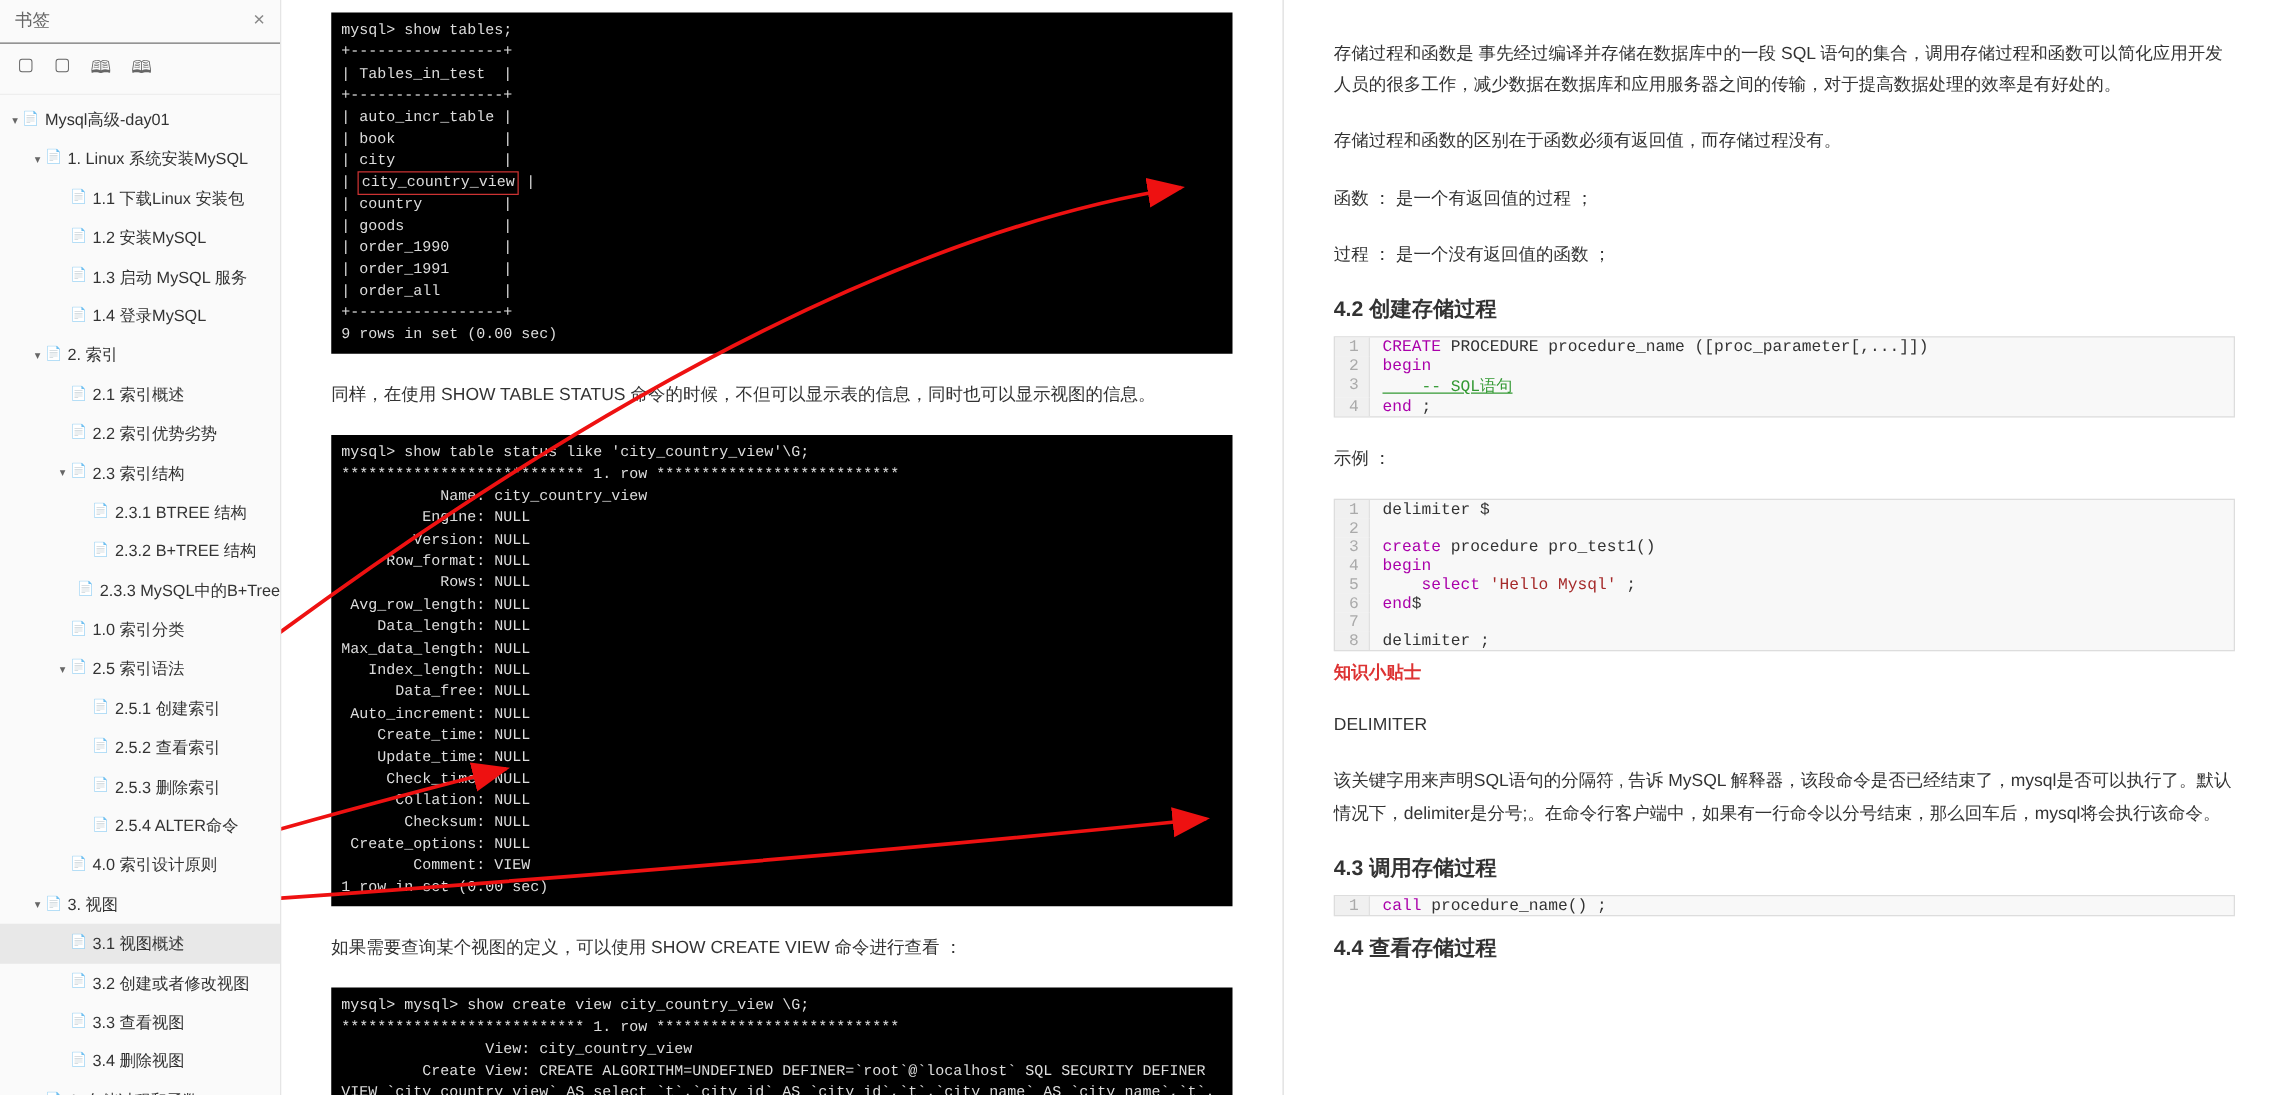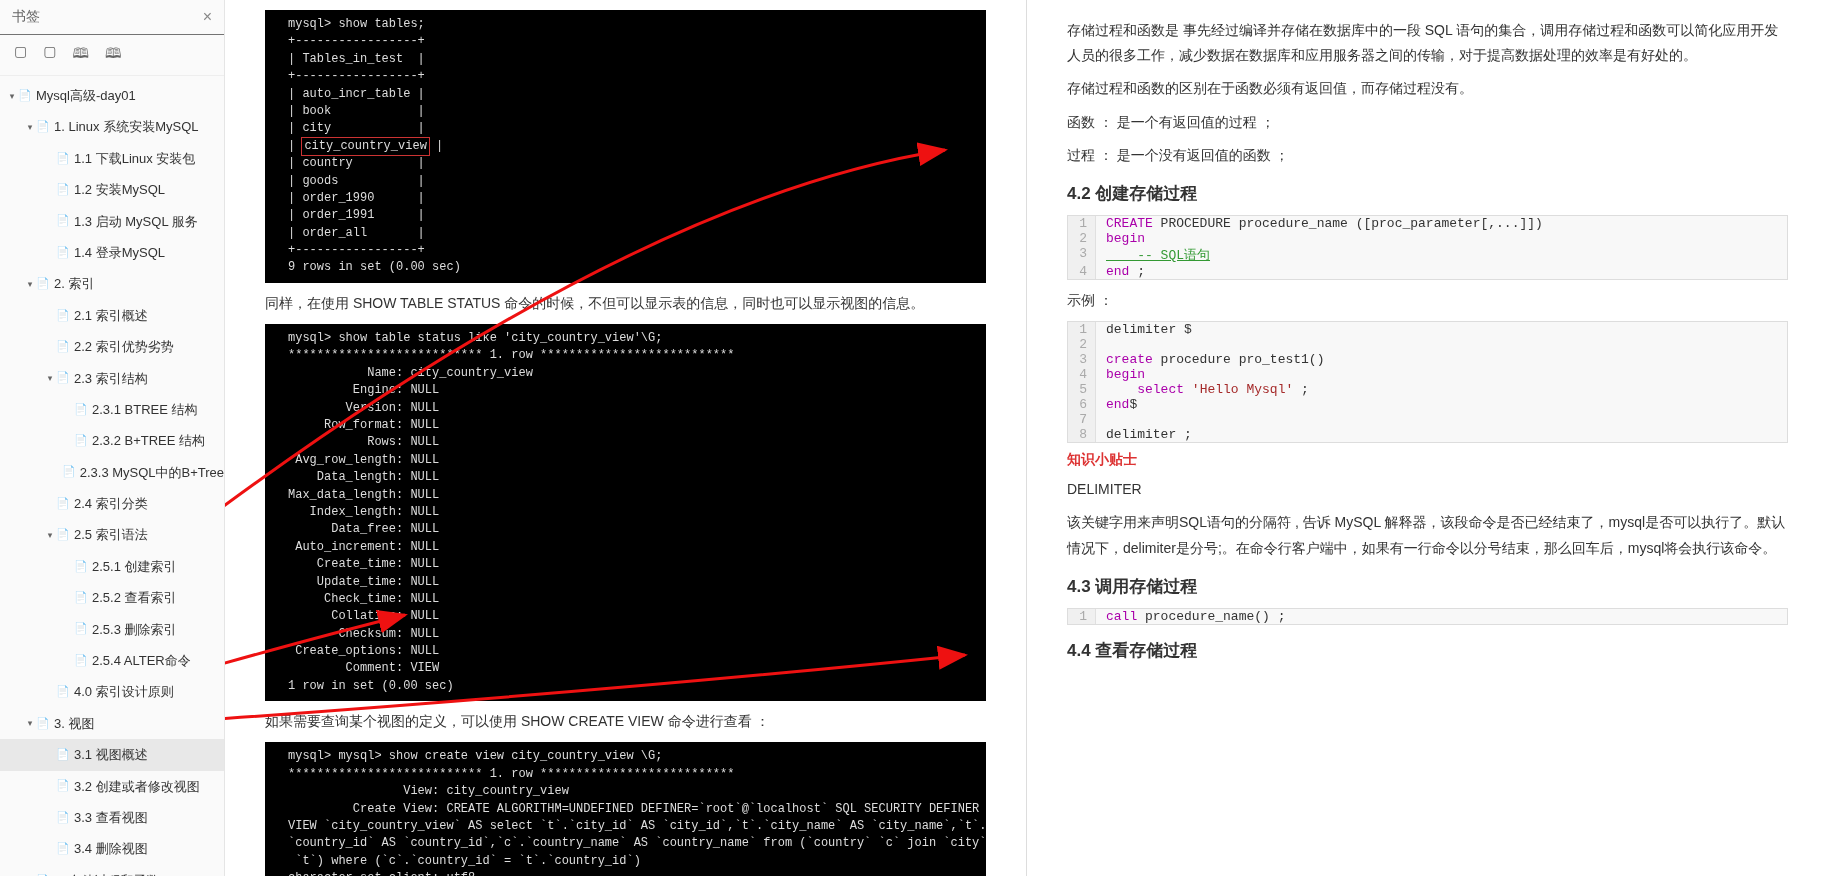--- a/index.html
+++ b/index.html
@@ -79,26 +79,26 @@
     position: relative;
   }
   .col:first-child { border-right: 1px solid #ddd; }
   
   .term {
     background: #000;
     color: #ddd;
     font-family: Consolas, "Courier New", monospace;
     font-size: 12px;
     line-height: 1.45;
-    padding: 6px 23px;
+    padding: 6px 8px;
     white-space: pre;
     overflow: hidden;
   }
   .term .hl-row { display:inline-block; outline:1px solid #c33; padding:0 2px; }
-  .para { margin: 8px 0; line-height: 1.8; font-size: 14px; color: #333; }
+  .para { margin: 20px 0; line-height: 1.8; font-size: 14px; color: #333; }
   h3.section { font-size: 17px; font-weight: bold; margin: 14px 0 10px 0; }
   .codeblock {
     border: 1px solid #ddd;
     background: #f8f8f8;
     font-family: Consolas, "Courier New", monospace;
     font-size: 13px;
     margin: 8px 0;
   }
   .codeblock .line { display: flex; }
   .codeblock .ln {
@@ -199,21 +199,21 @@
         <span>2.3.2 B+TREE 结构</span>
       </div>
       <div class="tree-item depth-3">
         <span class="caret"></span>
         <span class="bm-ico">📄</span>
         <span>2.3.3 MySQL中的B+Tree</span>
       </div>
       <div class="tree-item depth-2">
         <span class="caret"></span>
         <span class="bm-ico">📄</span>
-        <span>2.4 索引分类</span>
+        <span>1.0 索引分类</span>
       </div>
       <div class="tree-item depth-2">
         <span class="caret">▾</span>
         <span class="bm-ico">📄</span>
         <span>2.5 索引语法</span>
       </div>
       <div class="tree-item depth-3">
         <span class="caret"></span>
         <span class="bm-ico">📄</span>
         <span>2.5.1 创建索引</span>

